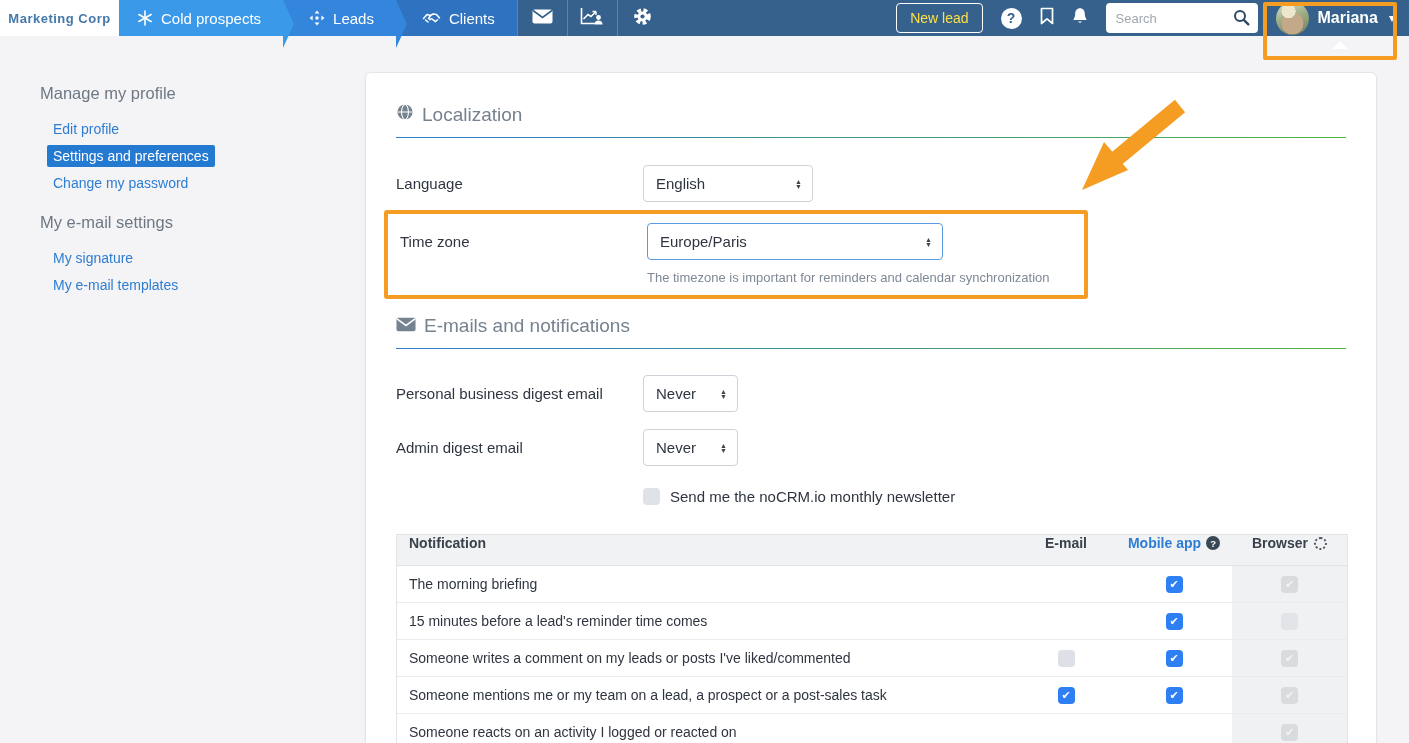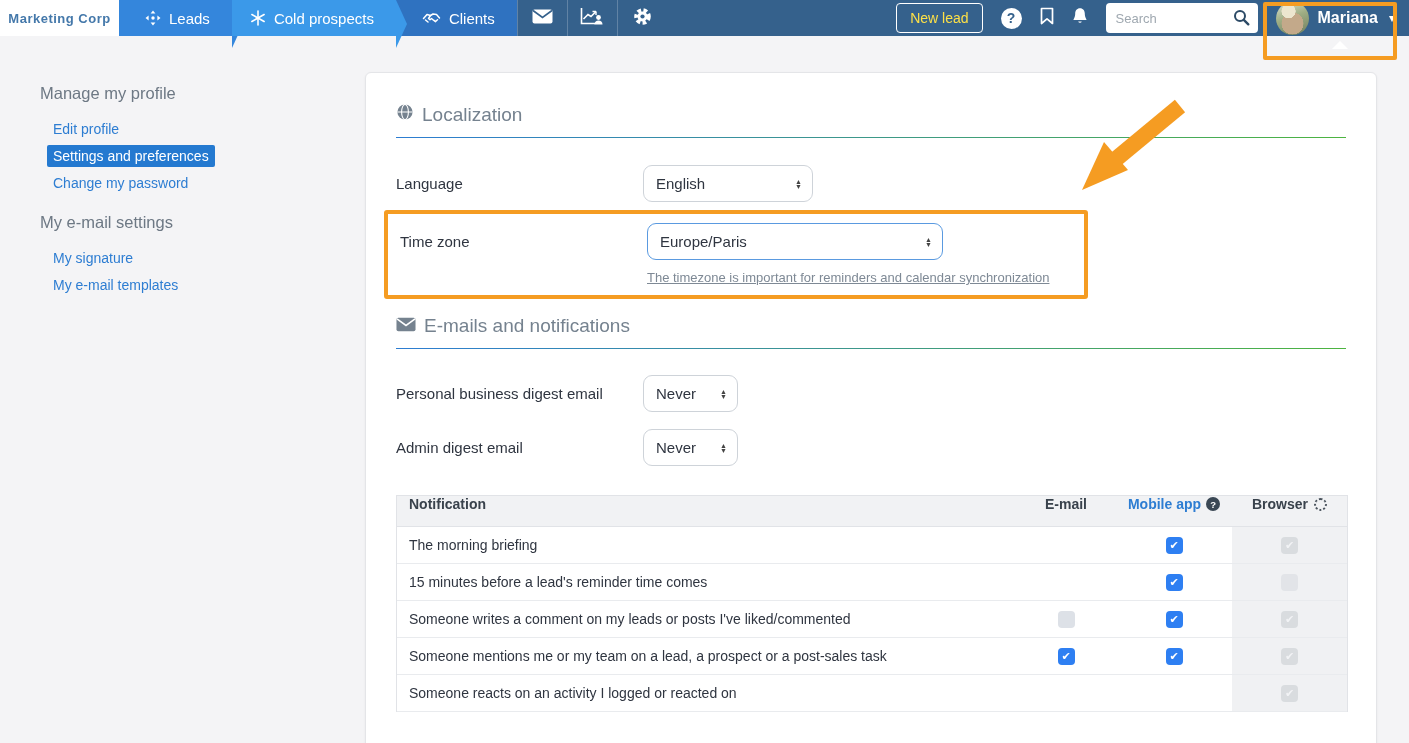--- a/index.html
+++ b/index.html
@@ -64,33 +64,33 @@
 
   
   #card { position:absolute; left:365px; top:72px; width:1012px; height:700px;
     background:#ffffff; border:1px solid #e4e5e8; border-radius:6px;
     box-shadow:0 1px 3px rgba(0,0,0,0.05); padding:30px; overflow:hidden; }
   .section-heading { display:flex; align-items:center; gap:8px; color:#75828f; font-size:19px; }
   .rule { height:1px; margin-top:11px; background:linear-gradient(to right,#2d7dd2,#4db440); }
 
   .form-row { display:flex; align-items:center; }
   .form-label { width:247px; font-size:15px; color:#2f3540; flex-shrink:0; }
-  .select { background:#fff; border:1px solid #ced3d9; border-radius:9px; height:37px;
+  .select { background:#fff; border:1px solid #ced3d9; border-radius:4px; height:37px;
     display:flex; align-items:center; justify-content:space-between; padding:0 10px 0 12px;
     font-size:15px; color:#2f3540; cursor:pointer; }
   .select .updown { display:flex; flex-direction:column; align-items:center; line-height:5px;
     font-size:7px; color:#444; margin-left:12px; }
   .sel-lang { width:170px; }
   .sel-tz { width:296px; border-color:#5a9ae0; }
   .sel-never { width:95px; }
 
   .row-language { margin-top:27px; }
   .tz-annotation { margin:8px 0 0 -12px; width:704px; border:4px solid #f59c22; border-radius:3px;
     padding:9px 0 10px 12px; }
-  .tz-help { font-size:13px; color:#7e8995; margin:10px 0 0 247px;text-decoration:underline; }
+  .tz-help { font-size:13px; color:#7e8995; margin:10px 0 0 247px; }
 
   .sec-emails { margin-top:16px; }
   .row-digest1 { margin-top:26px; }
   .row-digest2 { margin-top:17px; }
   .row-newsletter { margin-top:22px; display:flex; align-items:center; margin-left:247px; gap:10px; }
   .newsletter-label { font-size:15px; color:#2f3540; }
 
   .cb { width:17px; height:17px; border-radius:4px; display:flex; align-items:center; justify-content:center;
     font-size:11px; color:#fff; cursor:pointer; }
   .cb.plain { background:#dfe3e8; }
@@ -114,43 +114,43 @@
     font-weight:bold; display:flex; align-items:center; justify-content:center; }
   .th-browser { display:flex; align-items:center; gap:6px; font-weight:bold; font-size:14px; color:#39424c; }
   .spinner { width:13px; height:13px; border:2px dotted #4a535d; border-radius:50%; }
 </style>
 </head>
 <body>
 
 <div id="navbar">
   <div class="brand">Marketing Corp</div>
 
+  <div class="tab cold">
+    <span class="ticon">
+      <svg width="16" height="16" viewBox="0 0 16 16">
+          <g stroke="#fff" stroke-width="1.6" stroke-linecap="round">
+            <line x1="8" y1="1" x2="8" y2="15"></line>
+            <line x1="1.9" y1="4.5" x2="14.1" y2="11.5"></line>
+            <line x1="1.9" y1="11.5" x2="14.1" y2="4.5"></line>
+          </g>
+        </svg>
+    </span>
+    <span>Cold prospects</span>
+  </div>
   <div class="tab leads">
     <span class="ticon">
       <svg width="16" height="16" viewBox="0 0 16 16" fill="#fff">
           <polygon points="8,0.5 10.4,3.6 5.6,3.6"></polygon>
           <polygon points="8,15.5 10.4,12.4 5.6,12.4"></polygon>
           <polygon points="0.5,8 3.6,5.6 3.6,10.4"></polygon>
           <polygon points="15.5,8 12.4,5.6 12.4,10.4"></polygon>
           <circle cx="8" cy="8" r="1.7"></circle>
         </svg>
     </span>
     <span>Leads</span>
-  </div>
-  <div class="tab cold">
-    <span class="ticon">
-      <svg width="16" height="16" viewBox="0 0 16 16">
-          <g stroke="#fff" stroke-width="1.6" stroke-linecap="round">
-            <line x1="8" y1="1" x2="8" y2="15"></line>
-            <line x1="1.9" y1="4.5" x2="14.1" y2="11.5"></line>
-            <line x1="1.9" y1="11.5" x2="14.1" y2="4.5"></line>
-          </g>
-        </svg>
-    </span>
-    <span>Cold prospects</span>
   </div>
   <div class="tab clients">
     <span class="ticon">
       <svg width="19" height="14" viewBox="0 0 19 14">
           <g fill="none" stroke="#fff" stroke-width="1.5" stroke-linecap="round" stroke-linejoin="round">
             <path d="M1.5 7.5 L5 3.5 L8.5 4.5 L11 3 L14.5 3.5 L17.5 7"></path>
             <path d="M8.5 4.5 L6.5 7.5 L8 8.8 L9.5 7.5 L11.5 9.2 L13.5 10.5"></path>
             <path d="M3.5 9 L6 11 M13.5 10.5 L15.5 8.8"></path>
           </g>
         </svg>
@@ -312,20 +312,24 @@
     <div class="form-label">Admin digest email</div>
     <div class="select sel-never">
       <span>Never</span>
       <span class="updown">
           <span>▲</span>
           <span>▼</span>
         </span>
     </div>
   </div>
 
+  <div class="row-newsletter">
+    <div class="cb plain"></div>
+    <span class="newsletter-label">Send me the noCRM.io monthly newsletter</span>
+  </div>
 
   <div id="notif-table">
     <div class="t-header">
       <div class="c-notif c-label">Notification</div>
       <div class="c-email c-label">E-mail</div>
       <div class="c-mobile">
         <span class="th-mobile">
           <span>Mobile app</span>
           <span class="mini-help">?</span>
         </span>

